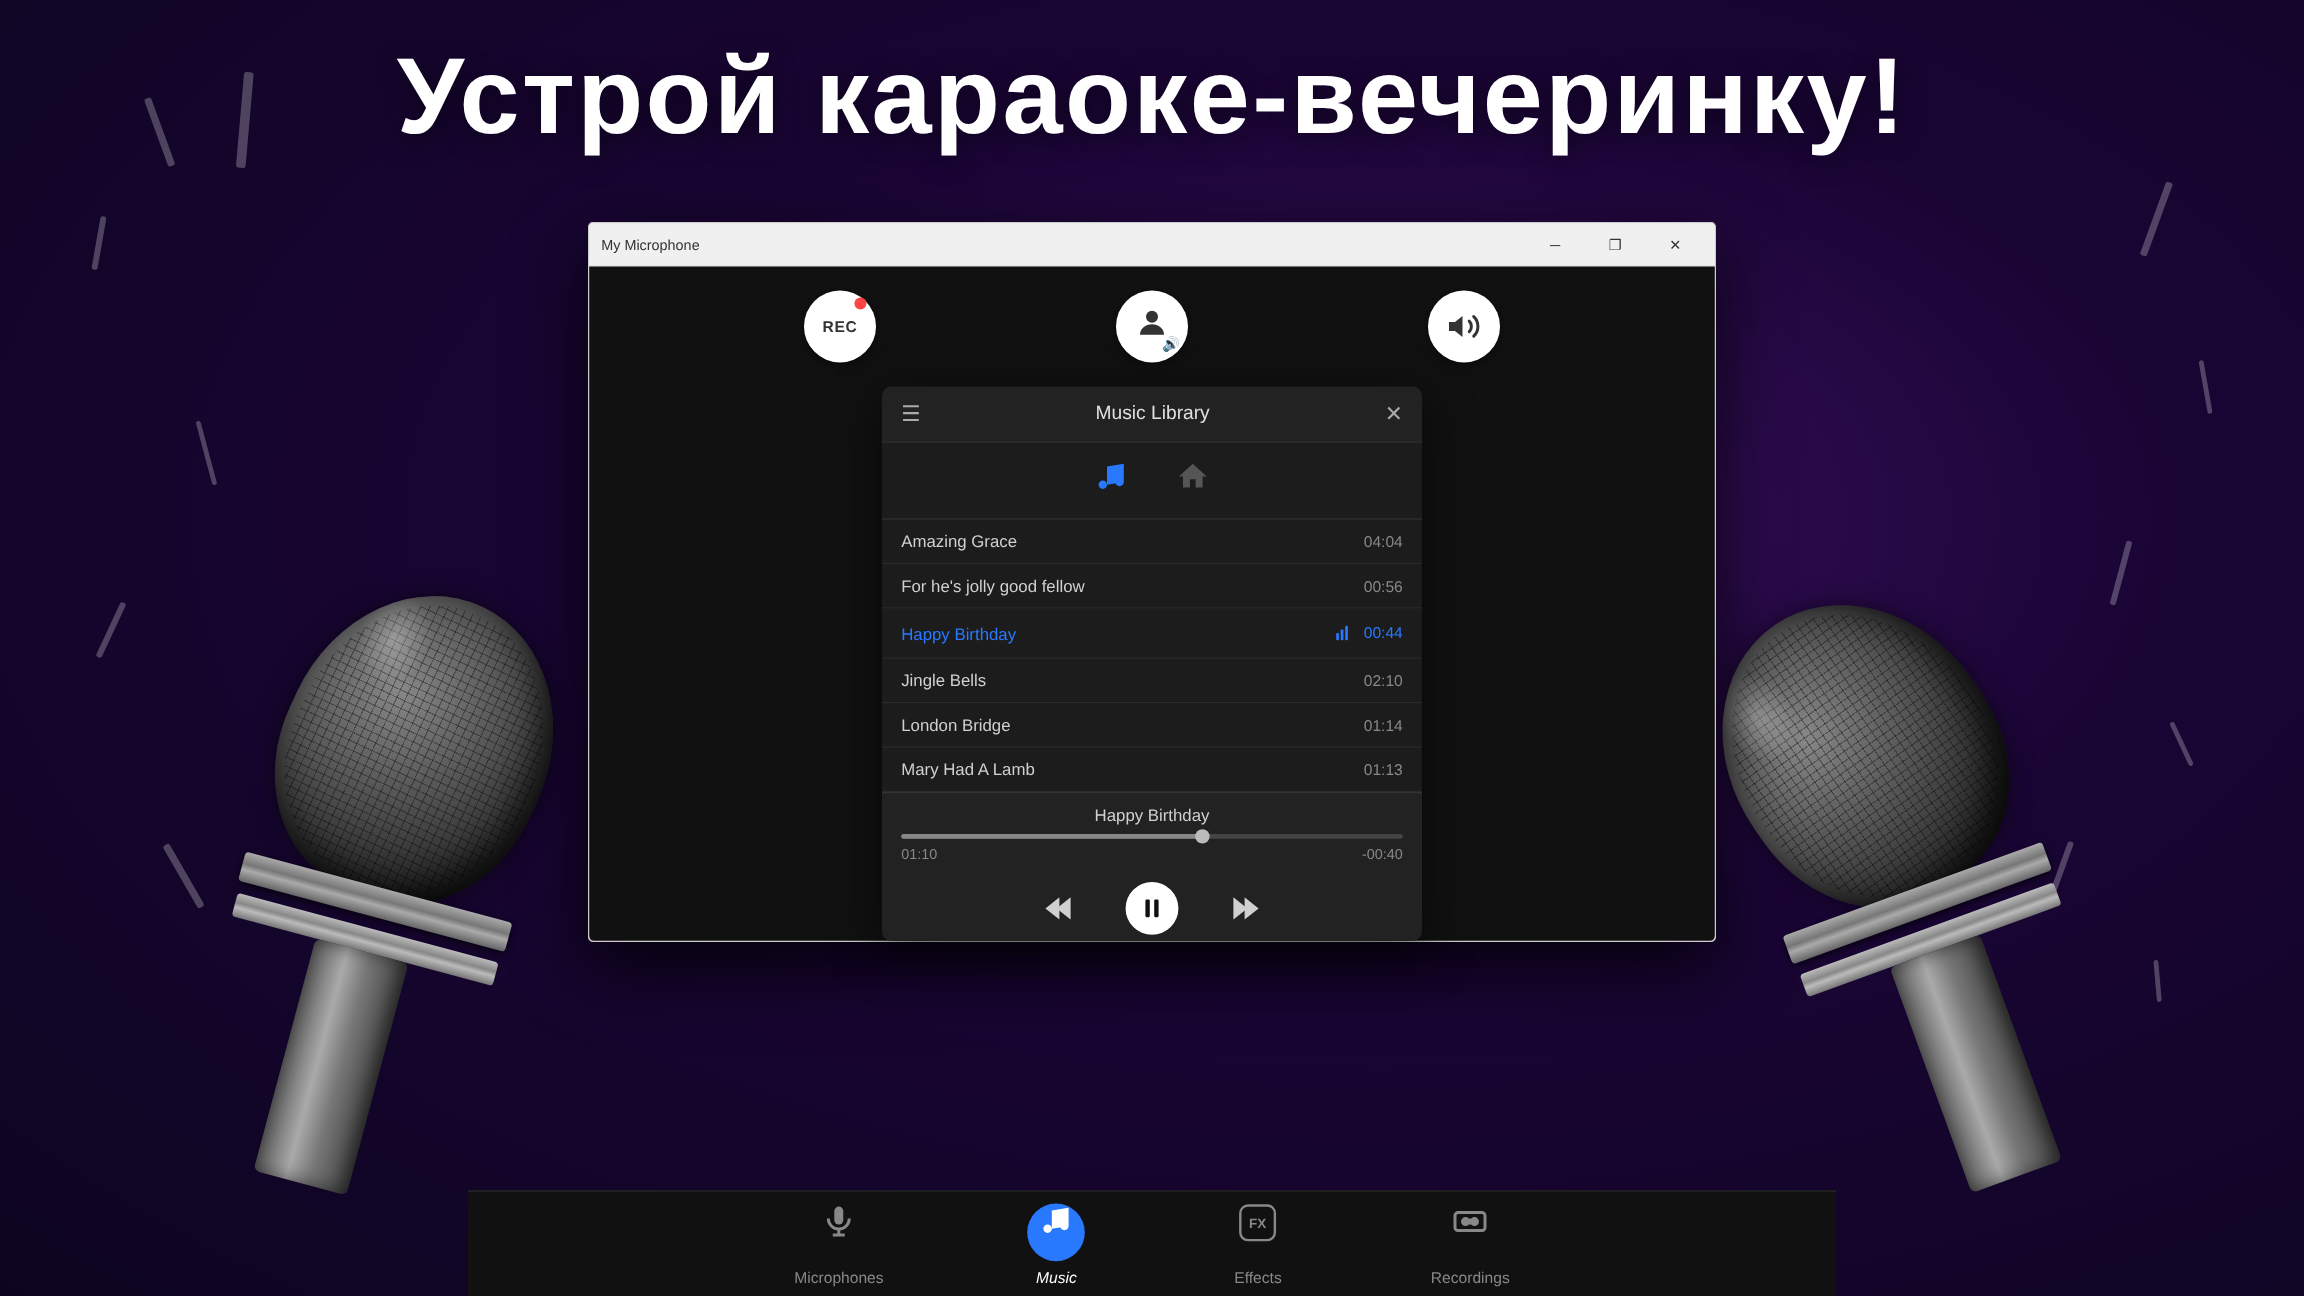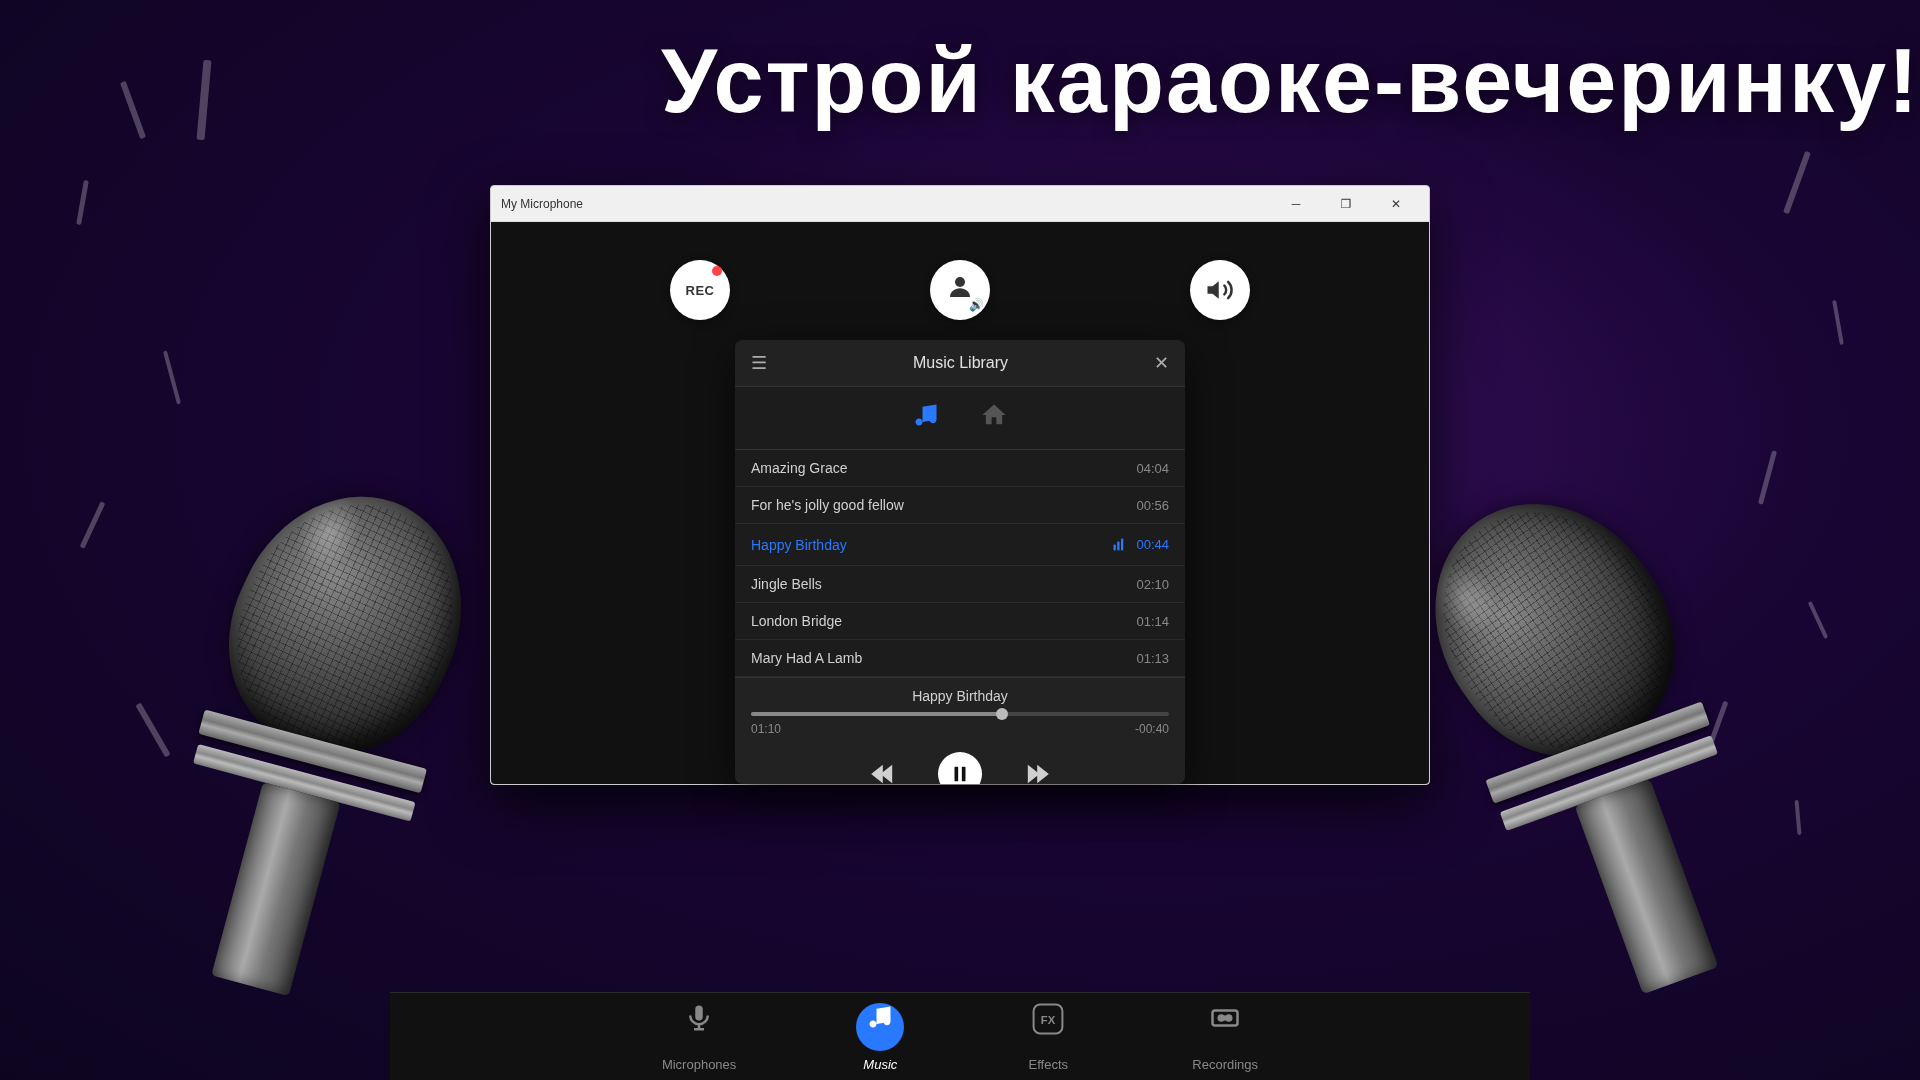--- a/index.html
+++ b/index.html
@@ -31,21 +31,21 @@
       position: absolute;
       background: rgba(255,255,255,0.25);
       border-radius: 2px;
     }
 
     
     .page-title-area {
       position: absolute;
       top: 30px;
       left: 0; right: 0;
-      text-align: right;
+      text-align: center;
       z-index: 10;
     }
     .page-title {
       font-size: 90px;
       font-weight: 900;
       color: #fff;
       letter-spacing: 2px;
       text-shadow: 0 4px 20px rgba(0,0,0,0.5);
     }
 
@@ -205,21 +205,21 @@
       border-radius: 2px;
     }
 
     
     .app-content {
       background: #111;
       height: calc(100% - 36px);
       display: flex;
       flex-direction: column;
       align-items: center;
-      padding-top: 38px;
+      padding-top: 20px;
       border-radius: 0 0 4px 4px;
     }
 
     
     .top-controls {
       display: flex;
       align-items: center;
       justify-content: center;
       gap: 200px;
       margin-bottom: 20px;

